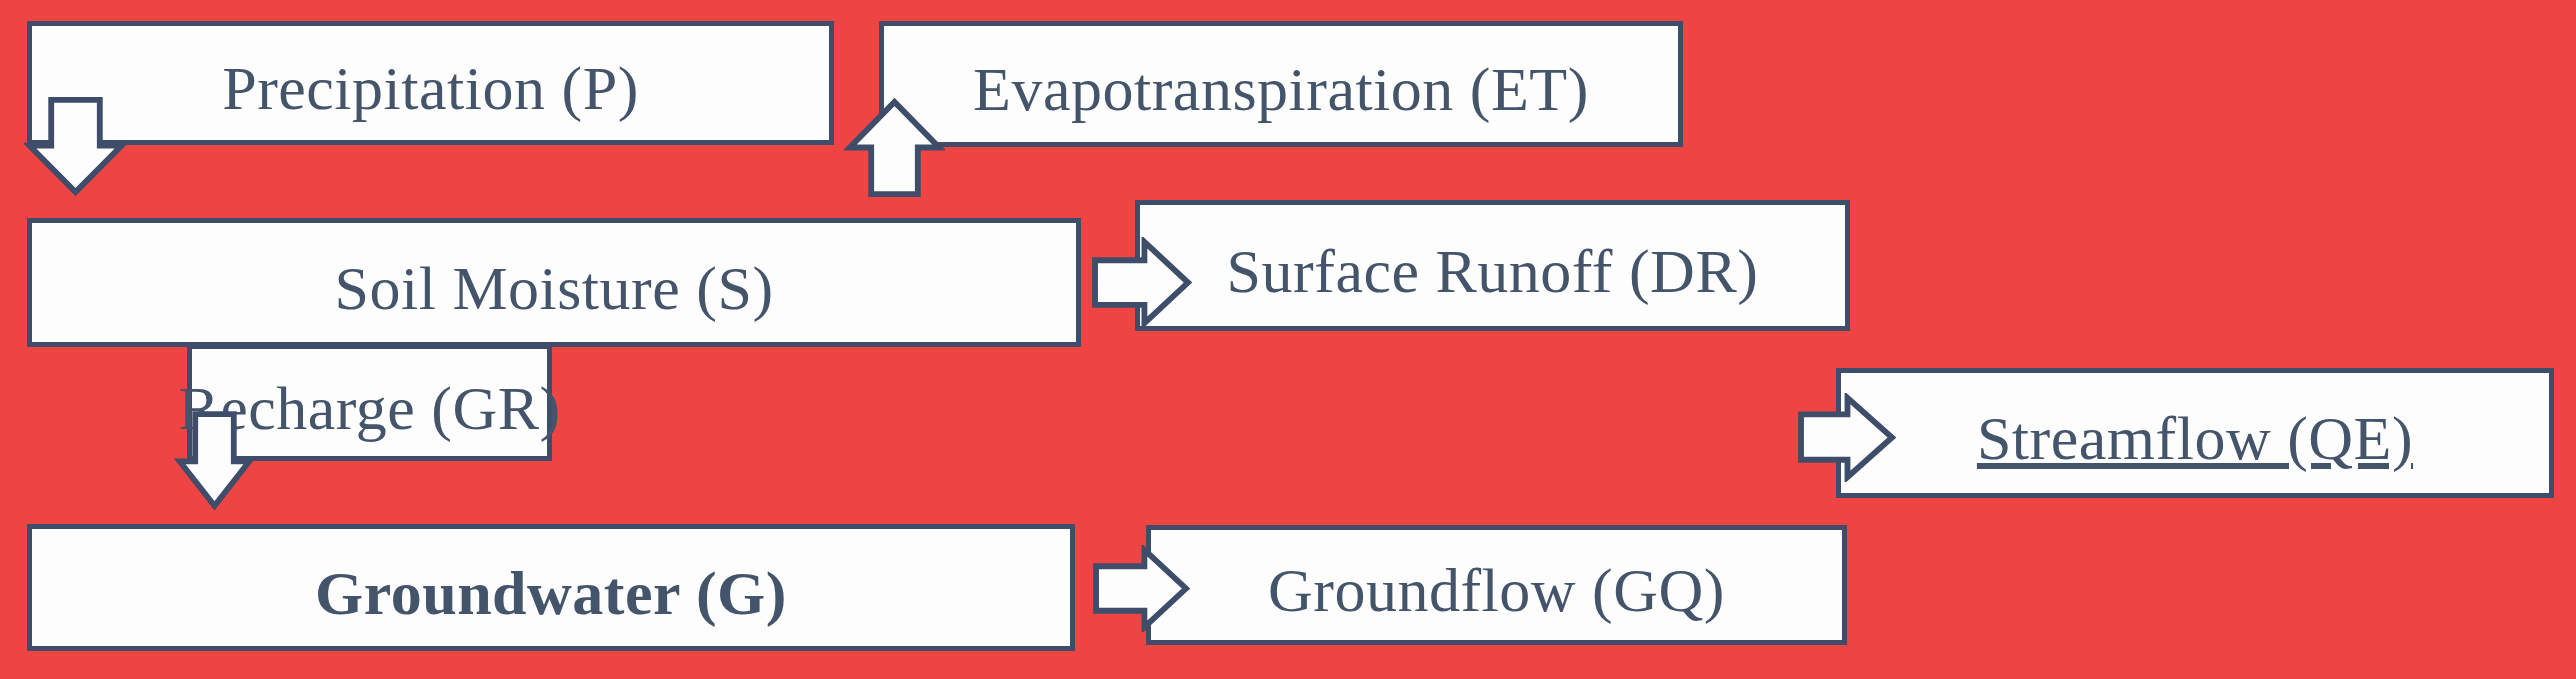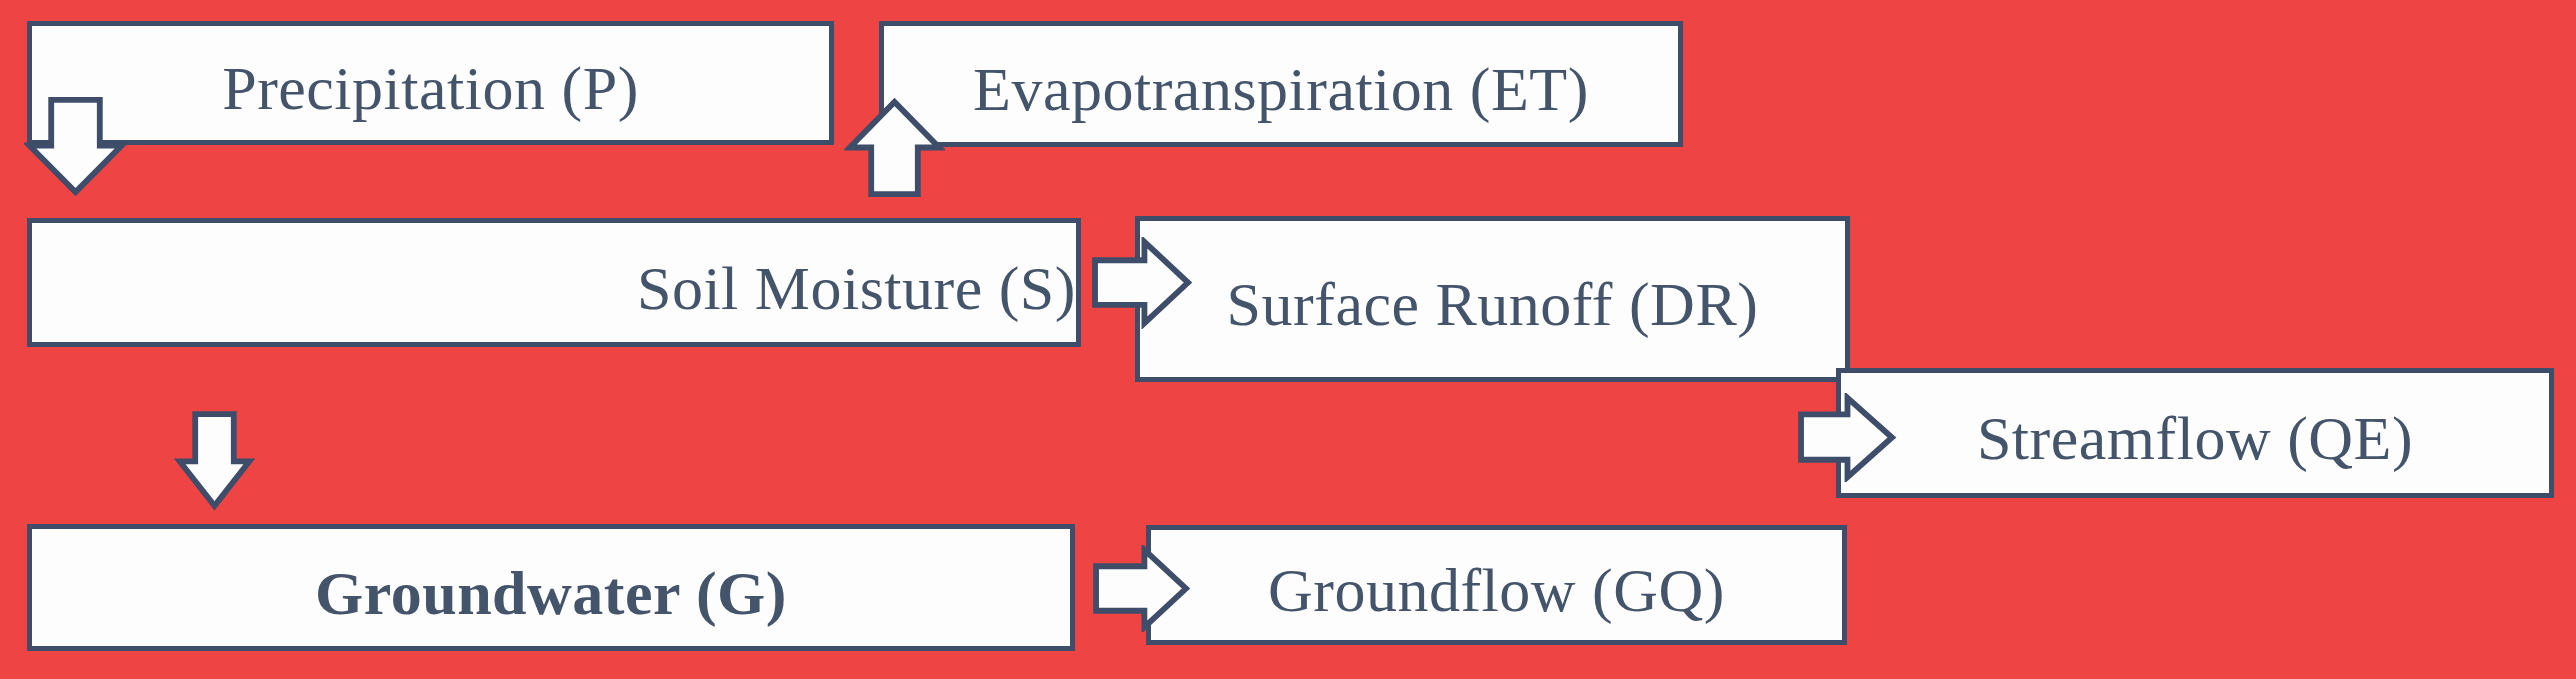--- a/index.html
+++ b/index.html
@@ -18,24 +18,24 @@
     display:flex;align-items:center;justify-content:center;
     color:#44546a;
     font-size:62px;
     letter-spacing:0.5px;
     white-space:nowrap;
   }
   .node .lbl{padding-top:11.6px;}
   
   #box-precipitation      {left:27px;  top:21px;  width:807px;  height:124px;}
   #box-evapotranspiration {left:847px; top:21px;  width:804px;  height:126px;margin-left:32px;}
-  #box-soil-moisture      {left:27px;  top:218px; width:1054px; height:129px;justify-content:flex-end;}
-  #box-surface-runoff     {left:1135px;top:216px; width:715px;  height:166px;}
+  #box-soil-moisture      {left:27px;  top:218px; width:1054px; height:129px;}
+  #box-surface-runoff     {left:1135px;top:200px; width:715px;  height:131px;}
   #box-recharge           {left:187px; top:344px; width:365px;  height:117px; z-index:1;}
-  #box-streamflow         {left:1836px;top:368px; width:718px;  height:130px;}
+  #box-streamflow         {left:1836px;top:368px; width:718px;  height:130px;text-decoration:underline;}
   #box-groundwater        {left:27px;  top:524px; width:1048px; height:127px;font-weight:bold;}
   #box-groundflow         {left:1146px;top:525px; width:701px;  height:120px;}
   .arrow{position:absolute;z-index:2;}
   .arrow path{fill:#fdfdfd;stroke:#3e4d69;stroke-width:6;stroke-linejoin:miter;}
 </style>
 </head>
 <body>
 
 <div class="canvas">
 
@@ -43,20 +43,23 @@
     <span class="lbl">Precipitation (P)</span>
   </div>
   <div class="node" id="box-evapotranspiration">
     <span class="lbl">Evapotranspiration (ET)</span>
   </div>
   <div class="node" id="box-soil-moisture">
     <span class="lbl">Soil Moisture (S)</span>
   </div>
   <div class="node" id="box-surface-runoff">
     <span class="lbl">Surface Runoff (DR)</span>
+  </div>
+  <div class="node" id="box-recharge">
+    <span class="lbl">Recharge (GR)</span>
   </div>
   <div class="node" id="box-streamflow">
     <span class="lbl">Streamflow (QE)</span>
   </div>
   <div class="node" id="box-groundwater">
     <span class="lbl">Groundwater (G)</span>
   </div>
   <div class="node" id="box-groundflow">
     <span class="lbl">Groundflow (GQ)</span>
   </div>

